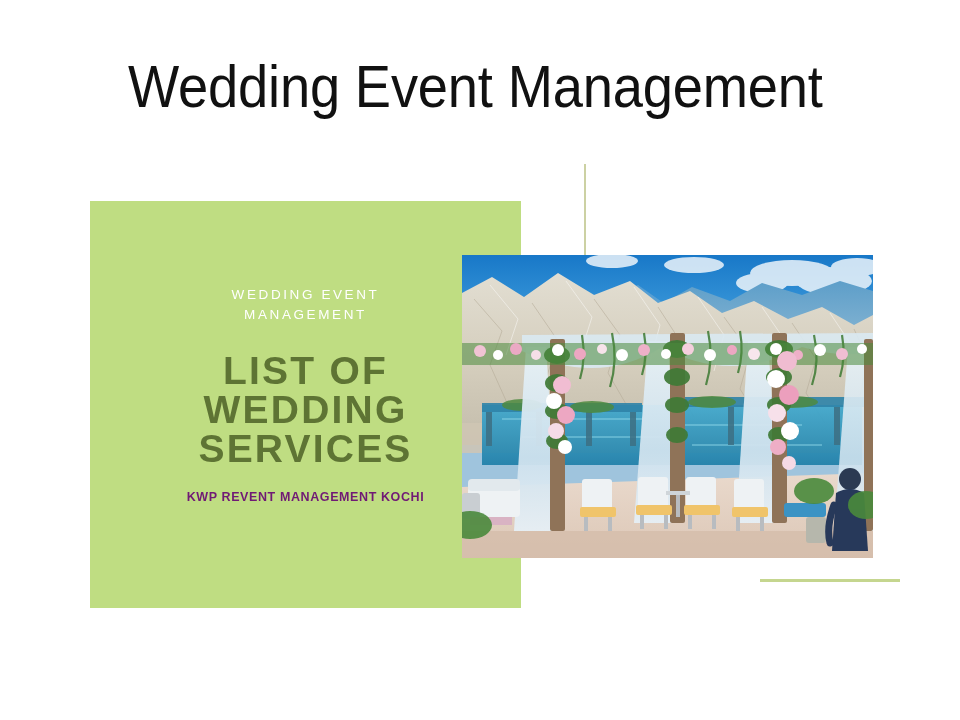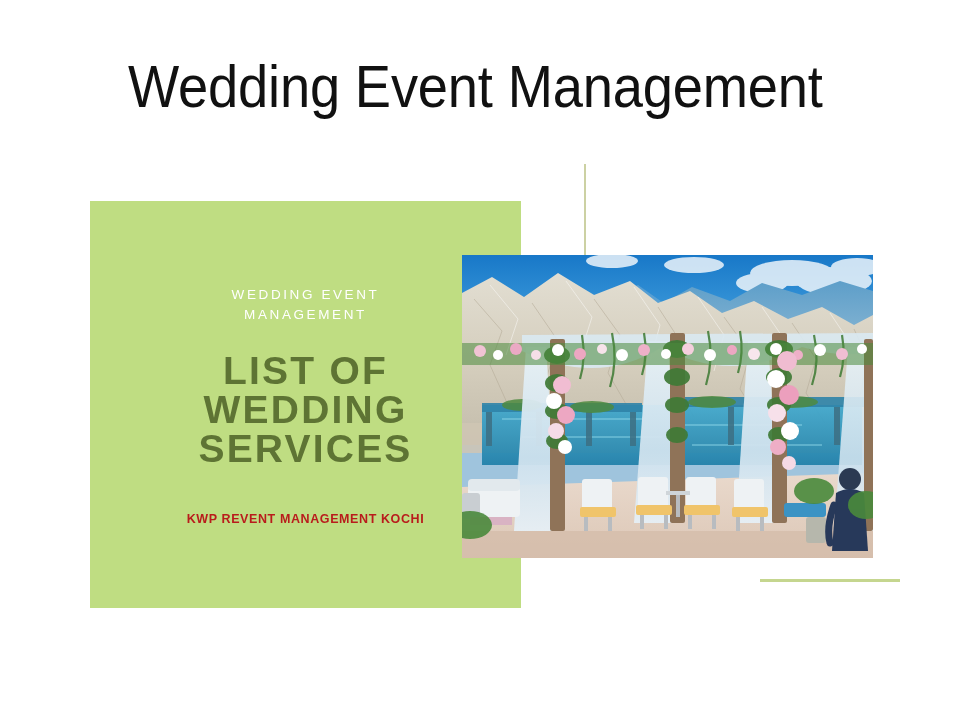--- a/index.html
+++ b/index.html
@@ -86,28 +86,28 @@
     font-size: 39px;
     line-height: 39px;
     font-weight: bold;
     letter-spacing: 2.2px;
     text-align: center;
     text-transform: uppercase;
     margin-top: 26px;
     max-width: 280px;
   }
   .card-footer {
-    color: #b91c1c;
+    color: #701a75;
     font-size: 12.5px;
     line-height: 18px;
     font-weight: bold;
     letter-spacing: 0.6px;
     text-align: center;
     text-transform: uppercase;
-    margin-top: 42px;
+    margin-top: 20px;
   }
 
   
   .photo {
     position: absolute;
     left: 462px;
     top: 255px;
     width: 411px;
     height: 303px;
     overflow: hidden;

